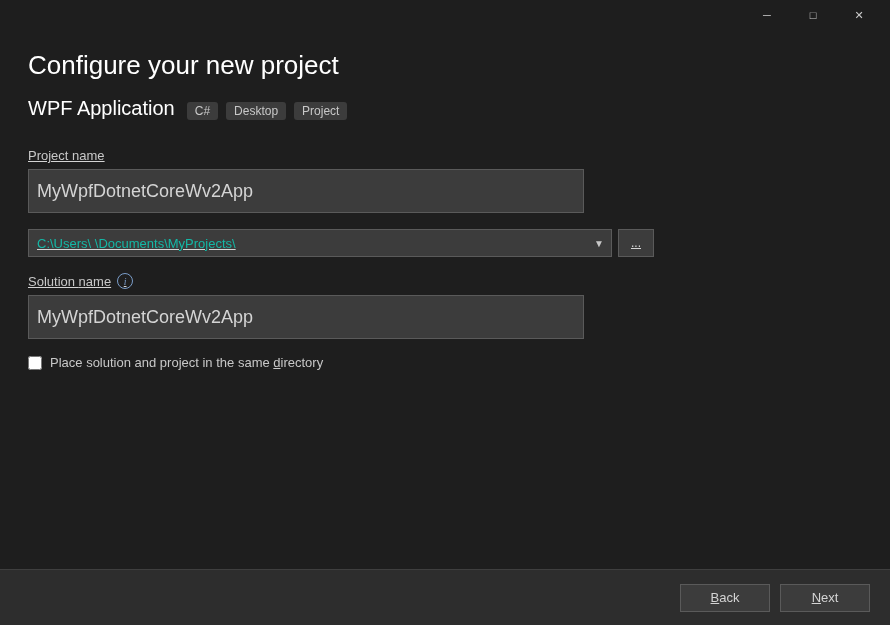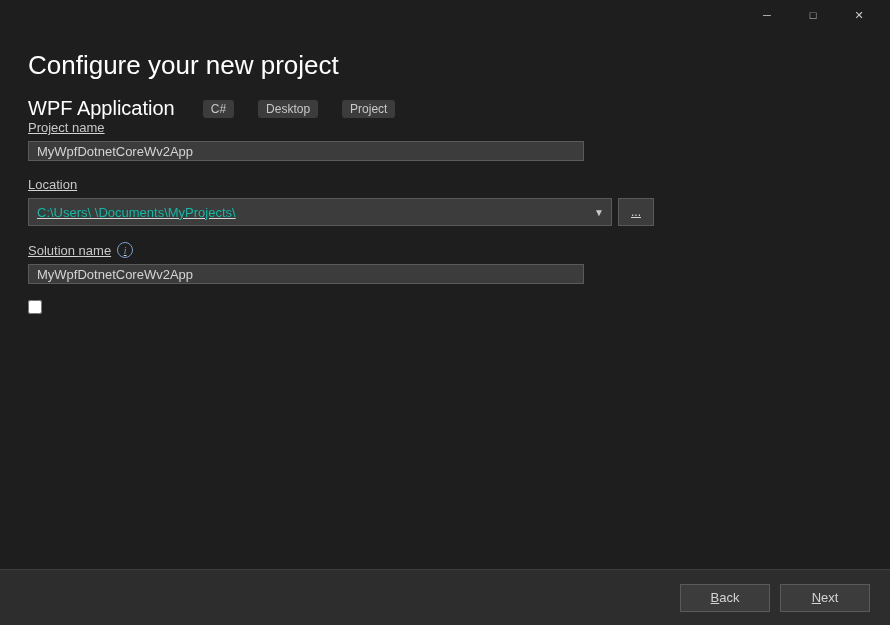--- a/index.html
+++ b/index.html
@@ -47,22 +47,23 @@
 
     .page-title {
       font-size: 26px;
       font-weight: 300;
       color: #ffffff;
       margin-bottom: 16px;
     }
 
     .project-type-row {
       display: flex;
-      align-items: center;
-      gap: 24px;
+      align-items: flex-end;
+      gap: 8px;
+      margin-bottom: 28px;
     }
 
     .project-type-name {
       font-size: 20px;
       font-weight: 400;
       color: #ffffff;
       margin-right: 4px;
     }
 
     .tag {
@@ -84,26 +85,26 @@
       margin-bottom: 6px;
       font-size: 13px;
     }
 
     .form-label u {
       text-decoration: underline;
     }
 
     .form-input {
       width: 556px;
-      height: 20px;
+      height: 44px;
       background: #3c3c3c;
       border: 1px solid #5a5a5a;
       color: #d4d4d4;
       padding: 0 8px;
-      font-size: 13px;
+      font-size: 18px;
       font-family: 'Segoe UI', sans-serif;
       outline: none;
     }
 
     .location-row {
       display: flex;
       gap: 6px;
       align-items: center;
     }
 
@@ -242,21 +243,20 @@
     <span class="tag">Desktop</span>
     <span class="tag">Project</span>
   </div>
 
   <div class="form-section">
     <label class="form-label">Project name</label>
     <input class="form-input" type="text" value="MyWpfDotnetCoreWv2App" style="">
   </div>
 
   <div class="form-section">
-    <label class="form-label">Location</label>
     <div class="location-row">
       <div class="location-wrapper">
         <select class="location-dropdown">
           <option>C:\Users\        \Documents\MyProjects\</option>
         </select>
         <span class="dropdown-arrow">▼</span>
       </div>
       <button class="browse-btn">...</button>
     </div>
   </div>
@@ -266,19 +266,20 @@
       <span class="form-label" style="margin-bottom:0;">Solution <u>n</u>ame</span>
       <div class="info-icon">i</div>
     </div>
     <div style="margin-top:6px;">
       <input class="form-input" type="text" value="MyWpfDotnetCoreWv2App" style="">
     </div>
   </div>
 
   <div class="checkbox-row">
     <input type="checkbox" id="same-dir" style="">
+    <label for="same-dir" class="checkbox-label">Place solution and project in the same <u>d</u>irectory</label>
   </div>
 </div>
 
 <div class="footer">
   <button class="footer-btn"><u>B</u>ack</button>
   <button class="footer-btn"><u>N</u>ext</button>
 </div>
 
 </body></html>

